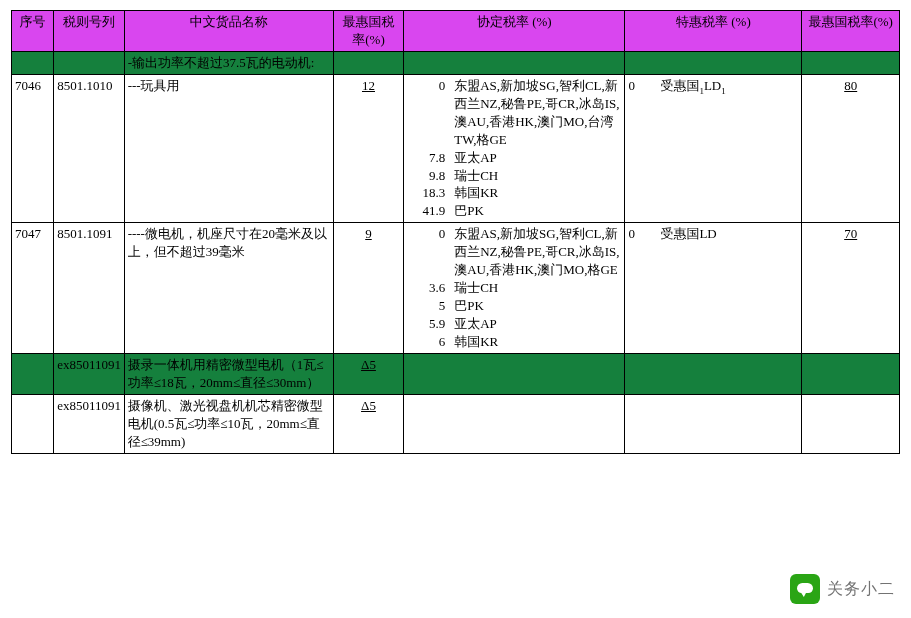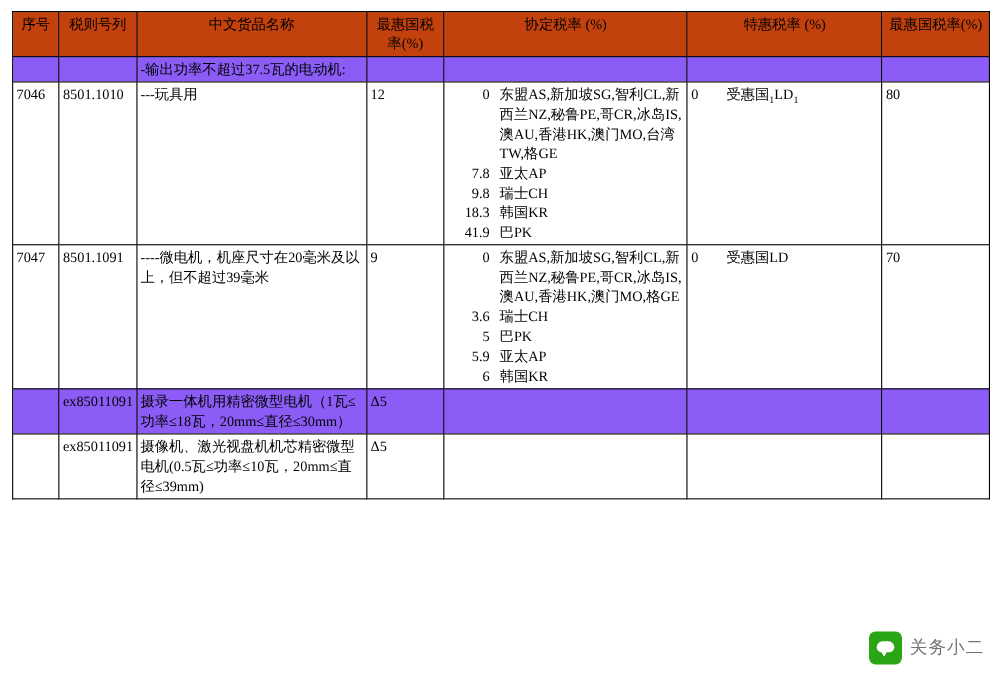--- a/index.html
+++ b/index.html
@@ -20,34 +20,34 @@
   }
   table.tariff td, table.tariff th{
     border:1px solid #000;
     vertical-align:top;
     padding:2px 3px;
     line-height:1.38;
     font-weight:normal;
   }
   thead th{
     text-align:center;
-    background:#c2410c;
+    background:#d946ef;
     font-weight:bold;
     padding:3px 2px;
     font-size:13px;
   }
-  .shade{background:#8b5cf6;}
+  .shade{background:#15803d;}
   .c-seq{width:42px;text-align:left;}
   .c-code{width:70px;text-align:left;}
   .c-name{width:208px;text-align:left;}
   .c-mfn{width:70px;text-align:center;}
   .c-agree{width:220px;}
   .c-pref{width:176px;}
   .c-gen{width:97px;text-align:center;}
-  td.c-mfn,td.c-gen{text-align:left;}
+  td.c-mfn,td.c-gen{text-align:center;text-decoration:underline;}
   .rate-row{display:flex;align-items:flex-start;}
   .rate-val{width:38px;flex:0 0 38px;text-align:right;padding-right:9px;}
   .rate-txt{flex:1 1 auto;}
   .pref-row{display:flex;align-items:flex-start;}
   .pref-val{width:26px;flex:0 0 26px;text-align:left;}
   .pref-txt{flex:1 1 auto;padding-left:6px;}
   .sub{font-size:9px;vertical-align:sub;}
   .wm{
     position:absolute;
     right:16px;

